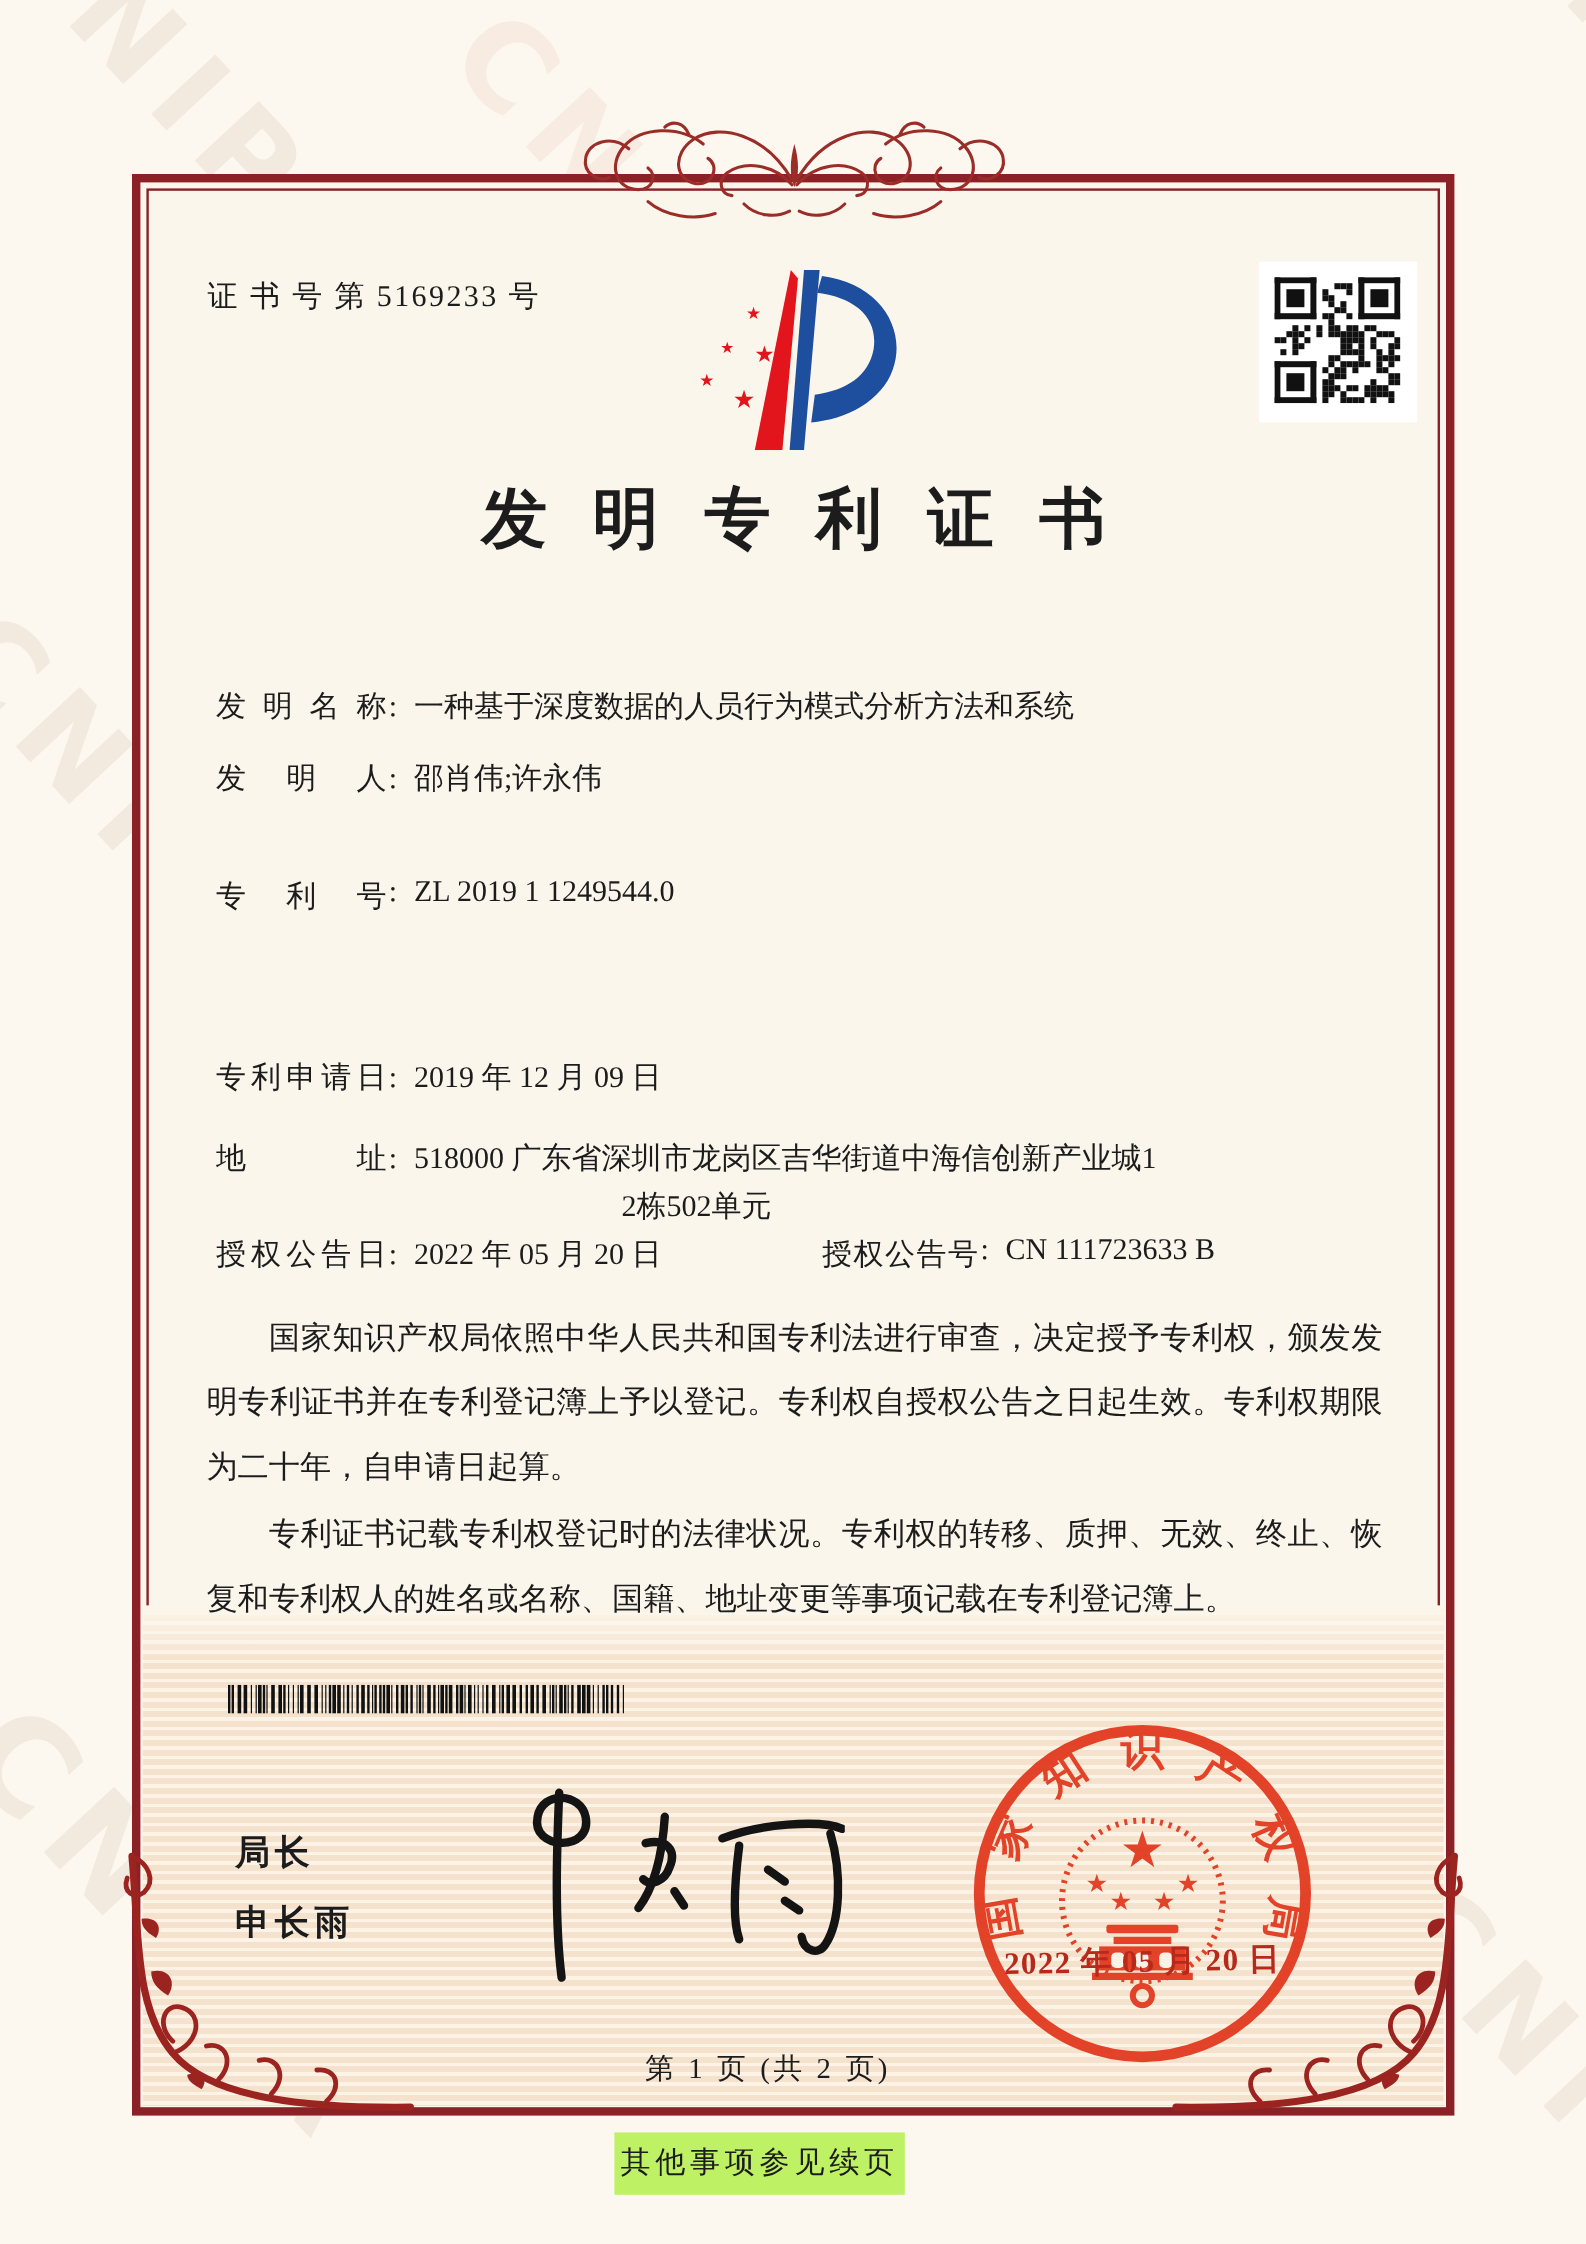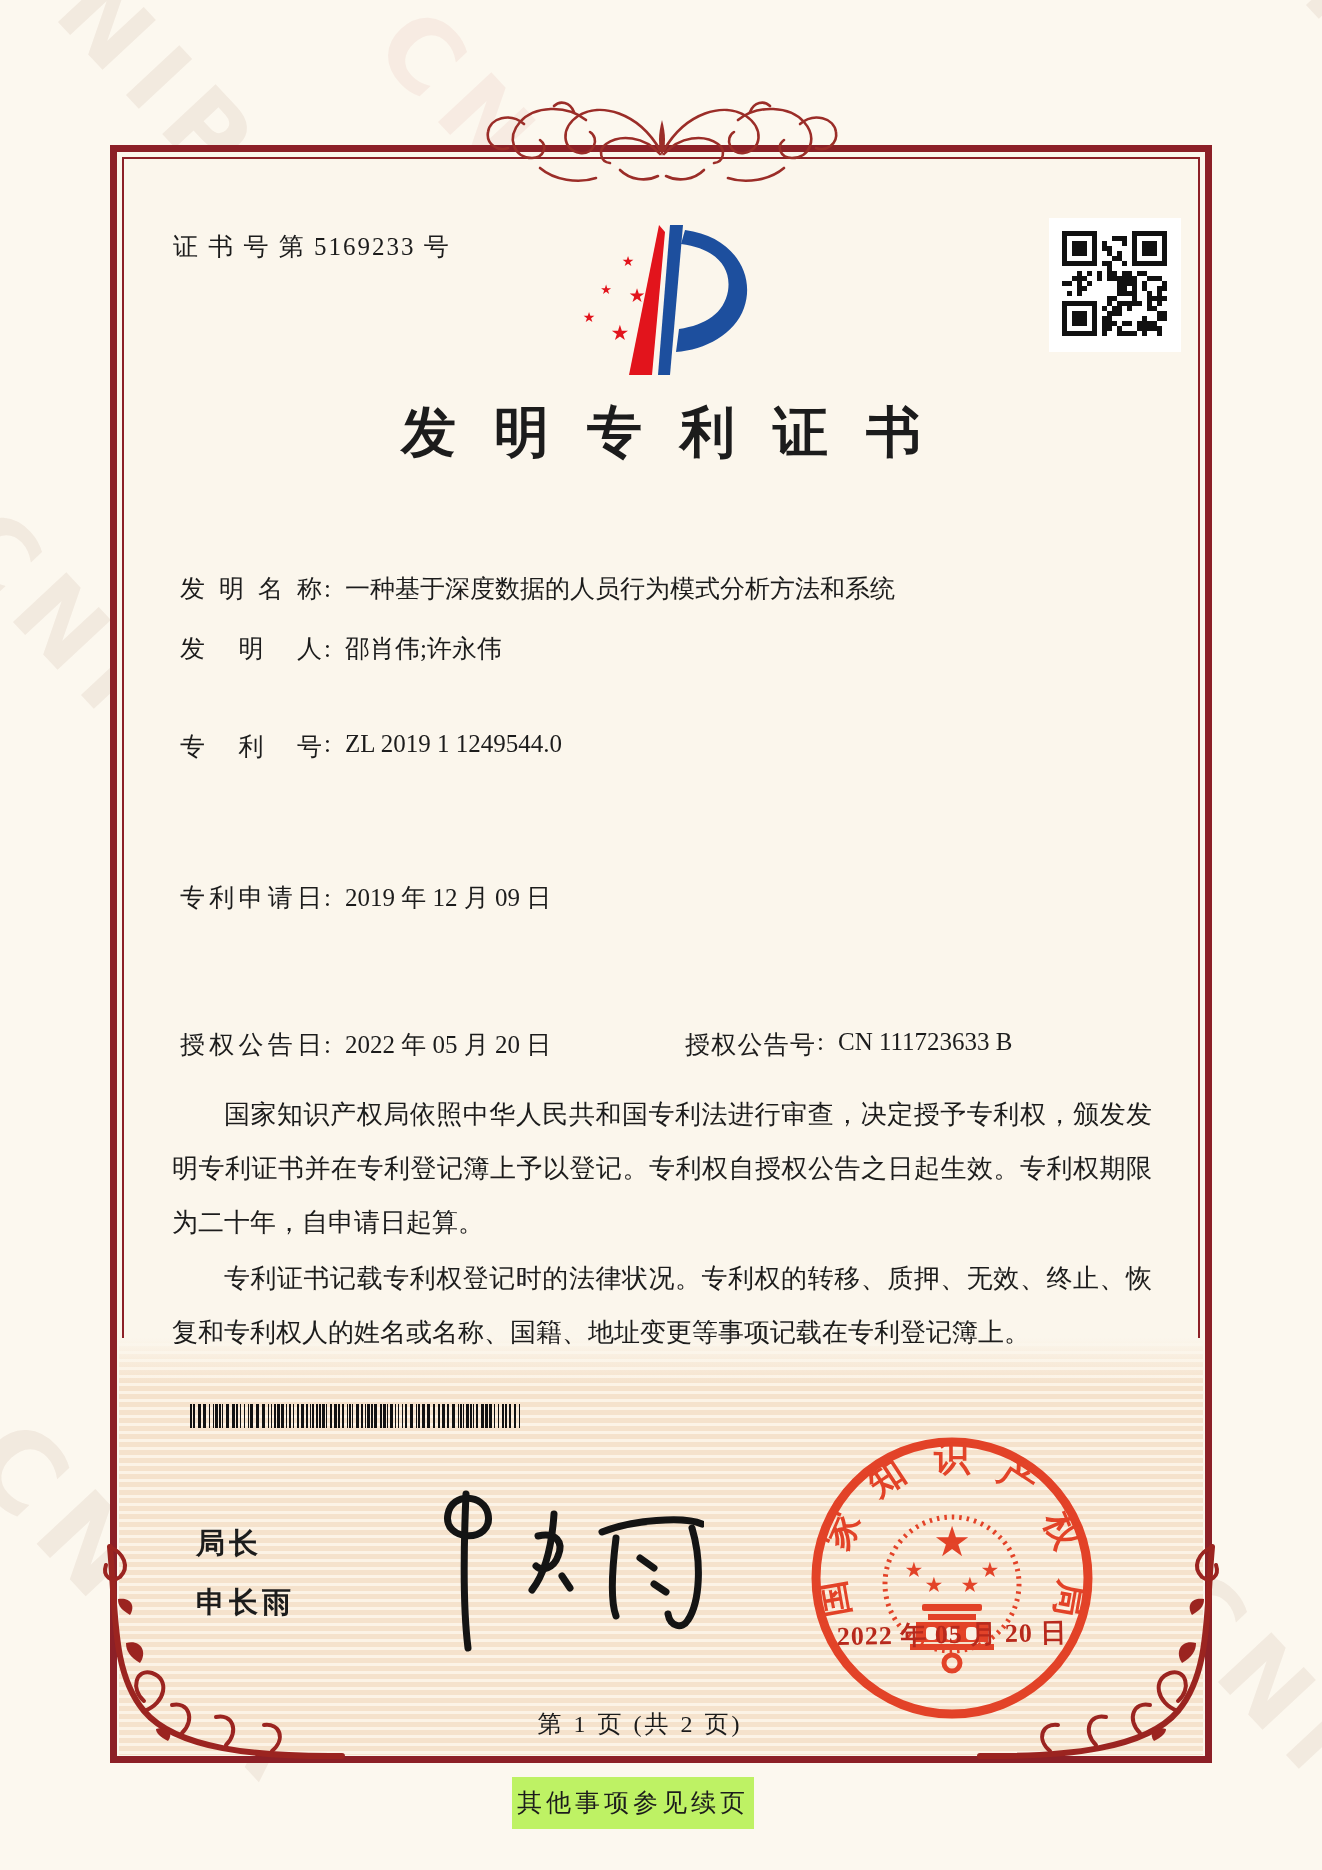--- a/index.html
+++ b/index.html
@@ -276,20 +276,24 @@
   <div class="abs title">发明专利证书</div>
   <div class="abs row" style="top:632px;">
     <span class="lbl">发明人</span><span class="colon">:</span><span class="val">邵肖伟;许永伟</span>
   </div>
   <div class="abs row" style="top:730px;">
     <span class="lbl">专利号</span><span class="colon">:</span><span class="val">ZL 2019 1 1249544.0</span>
   </div>
   <div class="abs row" style="top:856px;margin-top:25px;">
     <span class="lbl">专利申请日</span><span class="colon">:</span><span class="val">2019 年 12 月 09 日</span>
   </div>
+  <div class="abs row" style="top:948px;">
+    <span class="lbl">地址</span><span class="colon">:</span><span class="val">518000 广东省深圳市龙岗区吉华街道中海信创新产业城1</span>
+    <span class="addr2">2栋502单元</span>
+  </div>
   <div class="abs row" style="top:1028px;">
     <span class="lbl">授权公告日</span><span class="colon">:</span><span class="val">2022 年 05 月 20 日</span>
     <span class="grant2"><span class="lbl">授权公告号</span><span class="colon">:</span><span class="val">CN 111723633 B</span></span>
   </div>
 
   <div class="abs par" style="top:1252px;">专利证书记载专利权登记时的法律状况。专利权的转移、质押、无效、终止、恢复和专利权人的姓名或名称、国籍、地址变更等事项记载在专利登记簿上。</div>
   <div class="abs par" style="top:1088px;">国家知识产权局依照中华人民共和国专利法进行审查，决定授予专利权，颁发发明专利证书并在专利登记簿上予以登记。专利权自授权公告之日起生效。专利权期限为二十年，自申请日起算。</div>
 
   <svg class="abs" style="left:190px;top:1404px;" id="barcode" width="334" height="24" viewBox="0 0 334 24">
       <rect x="0" y="0" width="2" height="24" fill="#111"></rect>

